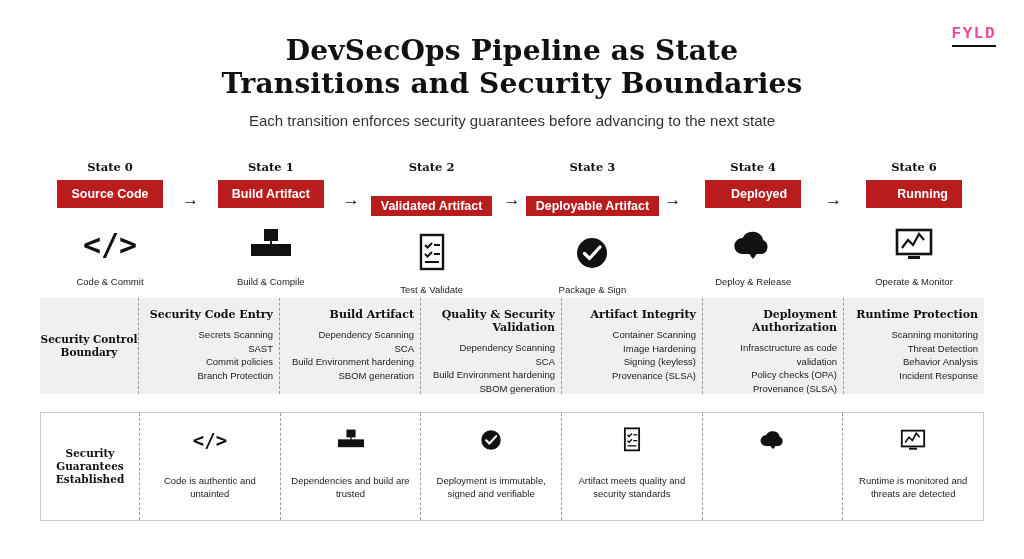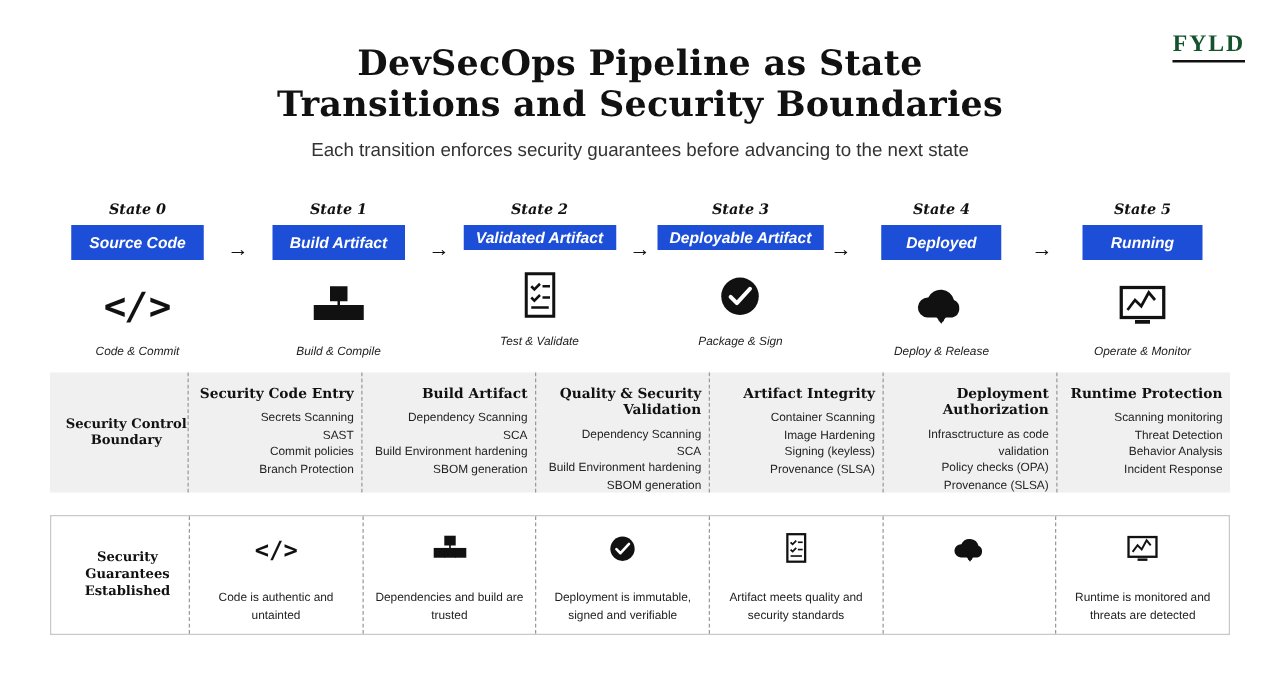--- a/index.html
+++ b/index.html
@@ -23,25 +23,25 @@
   }
 
   
   .brand {
     position: absolute;
     top: 26px;
     right: 28px;
     text-align: right;
   }
   .brand-word {
-    font-family: Liberation Serif, serif;
-    font-weight: bold;
-    font-size: 19px;
+    font-family: Liberation Mono, monospace;
+    font-weight: bold;
+    font-size: 16px;
     letter-spacing: 1.5px;
-    color: #14532d;
+    color: #ec4899;
     line-height: 1;
   }
   .brand-rule {
     margin-top: 3px;
     height: 2px;
     background: #111;
     width: 100%;
   }
 
   
@@ -67,48 +67,49 @@
   }
 
   
   .states {
     position: absolute;
     top: 160px;
     left: 40px;
     right: 40px;
     display: flex;
     align-items: flex-start;
-    font-style: italic;
   }
   .state-col {
     width: 140px;
     text-align: center;
     flex: 0 0 auto;
   }
   .state-label {
     font-size: 11.5px;
     font-weight: bold;
     color: #111;
     margin-bottom: 6px;
     font-family: "DejaVu Serif", serif;
   }
   .state-chip {
     display: inline-block;
-    background: #1d4ed8;
+    background: #b91c1c;
     color: #ffffff;
     font-size: 12.5px;
     font-weight: bold;
     padding: 7px 14px;
     min-width: 96px;
     line-height: 1.15;
     box-sizing: border-box;
     font-family: "Liberation Sans", sans-serif;
+    text-align: right;
   }
   .state-chip.two-line {
     padding: 3px 10px;
+    margin-top: 16px;
   }
   .state-icon {
     height: 46px;
     margin-top: 14px;
     display: flex;
     align-items: center;
     justify-content: center;
   }
   .state-caption {
     margin-top: 8px;
@@ -140,21 +141,20 @@
     flex: 0 0 98px;
     display: flex;
     align-items: center;
     justify-content: center;
     text-align: center;
     font-size: 10.5px;
     font-weight: bold;
     line-height: 1.25;
     color: #111;
     font-family: "DejaVu Serif", serif;
-    padding-left: 12px;
   }
   .band-cell {
     flex: 1 1 0;
     padding: 10px 6px 8px 6px;
     text-align: right;
     box-sizing: border-box;
     border-left: 1px dashed #9a9a9a;
   }
   .band-cell h4 {
     margin: 0 0 7px 0;
@@ -174,21 +174,21 @@
     line-height: 1.42;
     color: #222;
   }
 
   
   .band-guarantee {
     position: absolute;
     top: 412px;
     left: 40px;
     right: 40px;
-    height: 96px;
+    height: 109px;
     border: 1px solid #c9c9c9;
     background: #ffffff;
     display: flex;
     box-sizing: border-box;
   }
   .g-cell {
     flex: 1 1 0;
     padding: 12px 6px 8px 6px;
     text-align: center;
     box-sizing: border-box;
@@ -303,21 +303,21 @@
           <path d="M24 32 l-5 -7 h10 z" fill="#111"></path>
           <rect x="22" y="22" width="4" height="8" fill="#111"></rect>
         </svg>
       </div>
       <div class="state-caption">Deploy &amp; Release</div>
     </div>
 
     <div class="arrow">→</div>
 
     <div class="state-col">
-      <div class="state-label">State 5</div>
+      <div class="state-label">State 6</div>
       <div class="state-chip">Running</div>
       <div class="state-icon">
         <svg width="42" height="38" viewBox="0 0 42 38">
           <rect x="4" y="4" width="34" height="24" fill="none" stroke="#111" stroke-width="2.6"></rect>
           <path d="M9 22 l6 -8 l5 5 l6 -11 l5 6" fill="none" stroke="#111" stroke-width="2.2"></path>
           <rect x="15" y="30" width="12" height="3" fill="#111"></rect>
         </svg>
       </div>
       <div class="state-caption">Operate &amp; Monitor</div>
     </div>

